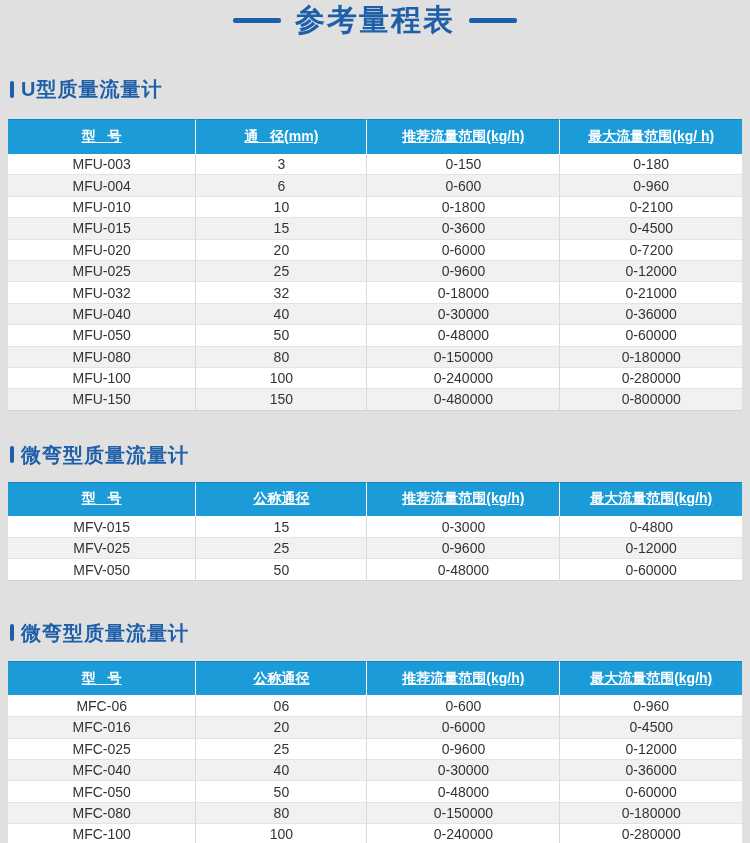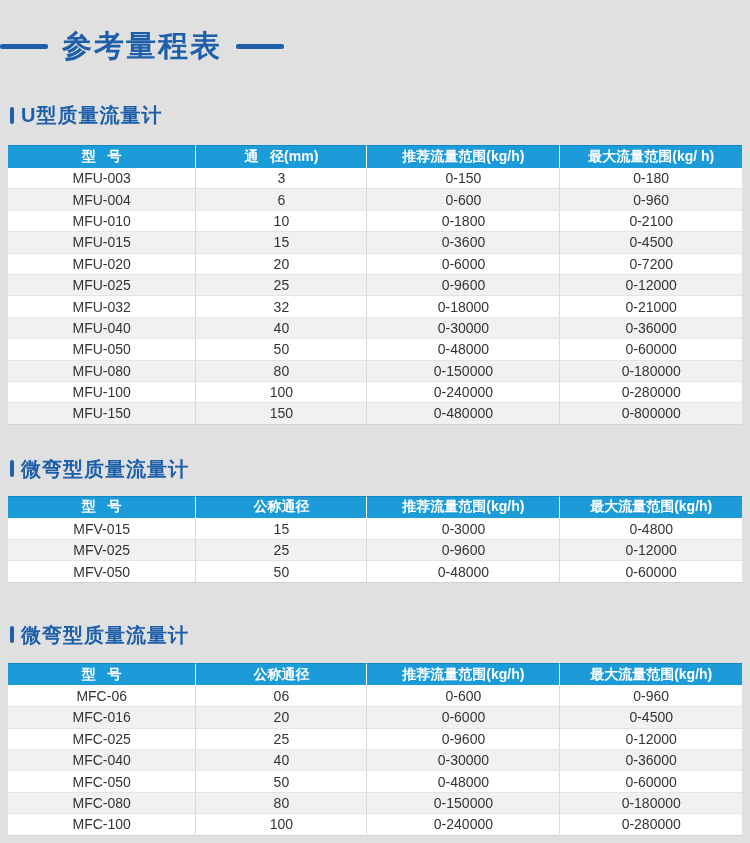--- a/index.html
+++ b/index.html
@@ -8,23 +8,23 @@
     font-family: "Liberation Sans", "DejaVu Sans", sans-serif;
   }
   body {
     height: 843px;
     background: #e0e0e1;
     overflow: hidden;
   }
 
   
   .banner {
-    padding-top: 26px;
     display: flex;
     align-items: center;
+    justify-content: center;
     gap: 14px;
   }
   .banner-dash {
     width: 48px;
     height: 5px;
     background: #1d5fa8;
     border-radius: 2px;
   }
   .banner-title {
     color: #1d5fa8;
@@ -77,27 +77,28 @@
   table.spec-table th:nth-child(2), table.spec-table td:nth-child(2) { width: 23.3%; }
   table.spec-table th:nth-child(3), table.spec-table td:nth-child(3) { width: 26.3%; }
   table.spec-table th:nth-child(4), table.spec-table td:nth-child(4) { width: 24.8%; }
 
   table.spec-table thead th {
     background: #1b9cd8;
     border-top: 1px solid #1287c2;
     color: #ffffff;
     font-size: 14px;
     font-weight: bold;
-    height: 22px;
+    height: 34px;
     padding: 0;
     text-align: center;
     vertical-align: middle;
     border-right: 1px solid rgba(255,255,255,0.45);
     white-space: pre;
     overflow: hidden;
+    text-decoration: underline;
   }
   table.spec-table thead th:last-child { border-right: none; }
 
   table.spec-table tbody td {
     height: 21.4px;
     padding: 0;
     font-size: 14px;
     color: #333333;
     text-align: center;
     vertical-align: middle;

